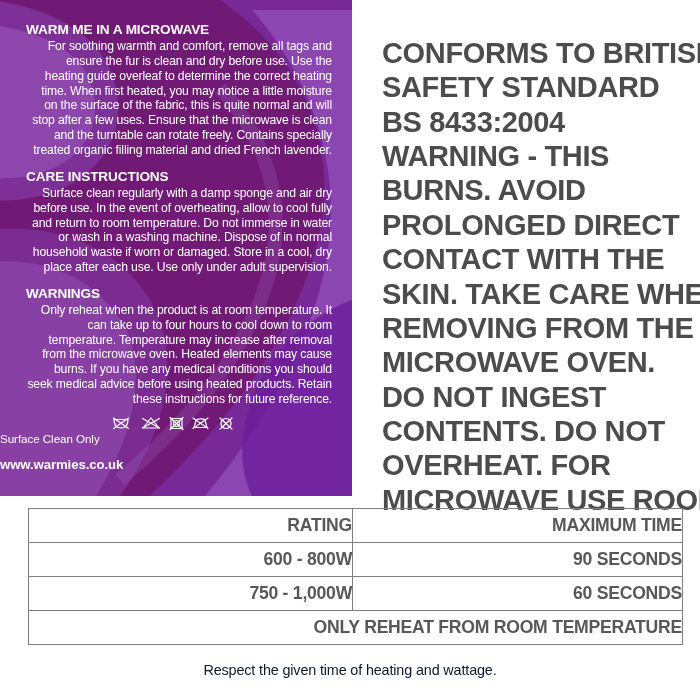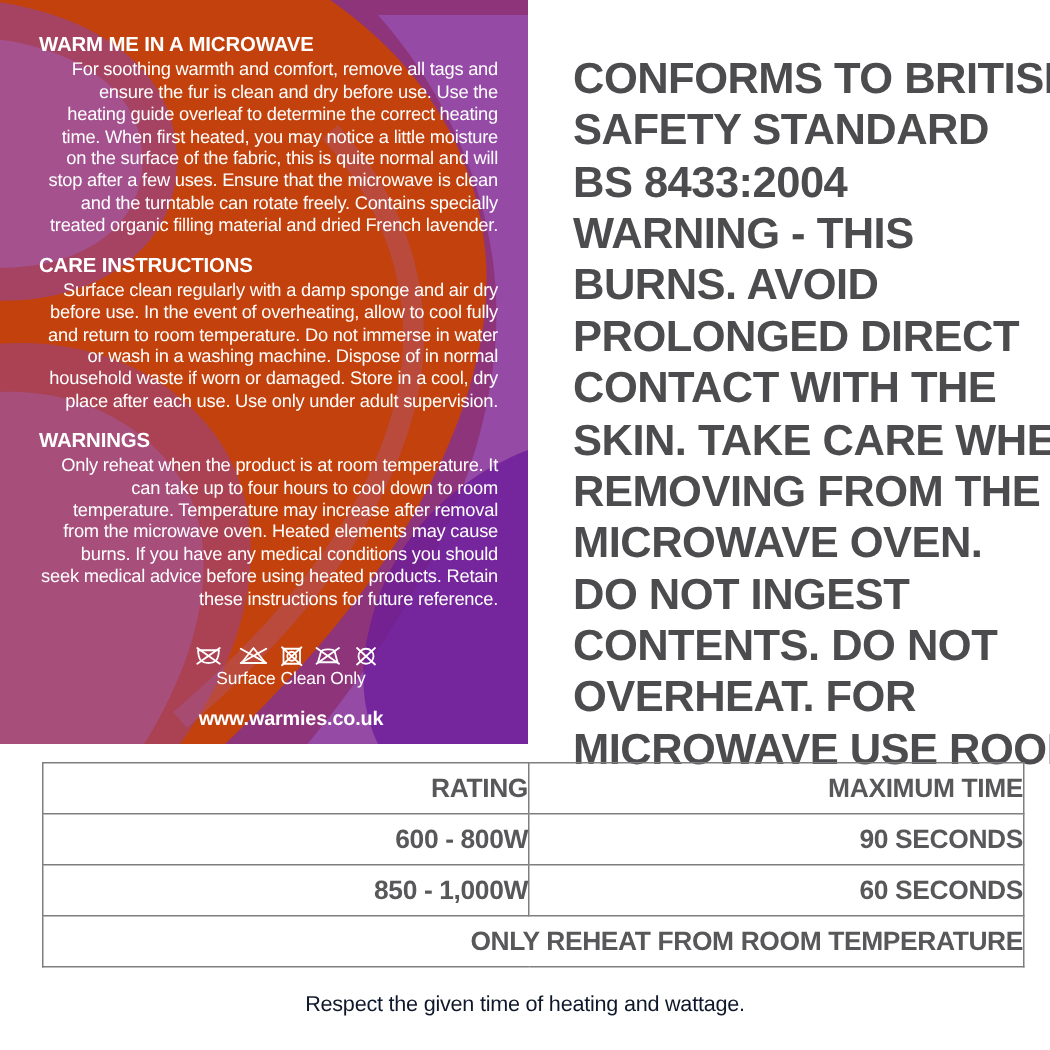--- a/index.html
+++ b/index.html
@@ -21,21 +21,21 @@
     background: #ffffff;
   }
 
   
   #purple-panel {
     position: absolute;
     left: 0;
     top: 0;
     width: 352px;
     height: 496px;
-    background: #c2410c;
+    background: #701a75;
     overflow: hidden;
   }
   #swirl-svg {
     position: absolute;
     left: 0;
     top: 0;
     width: 352px;
     height: 496px;
     display: block;
   }
@@ -66,23 +66,21 @@
     letter-spacing: -0.15px;
     text-align: right;
   }
   .sec-gap { height: 11px; }
 
   
   #care-block {
     position: absolute;
     left: 0;
     right: 0;
-    top: 428px;
-    text-align: center;
-    margin-left: 36px;
+    top: 414px;
   }
   #care-symbols {
     display: block;
     margin: 0 auto 1px auto;
   }
   #care-caption {
     font-size: 11.6px;
     color: #ffffff;
     letter-spacing: -0.05px;
     line-height: 1.1;
@@ -250,21 +248,21 @@
     <tbody>
       <tr>
         <td class="col-a">RATING</td>
         <td class="col-b">MAXIMUM TIME</td>
       </tr>
       <tr>
         <td class="col-a">600 - 800W</td>
         <td class="col-b">90 SECONDS</td>
       </tr>
       <tr>
-        <td class="col-a">850 - 1,000W</td>
+        <td class="col-a">750 - 1,000W</td>
         <td class="col-b">60 SECONDS</td>
       </tr>
       <tr>
         <td class="full" colspan="2">ONLY  REHEAT FROM ROOM TEMPERATURE</td>
       </tr>
     </tbody>
   </table>
 
   <div id="footer-note">Respect the given time of heating and wattage.</div>
 

